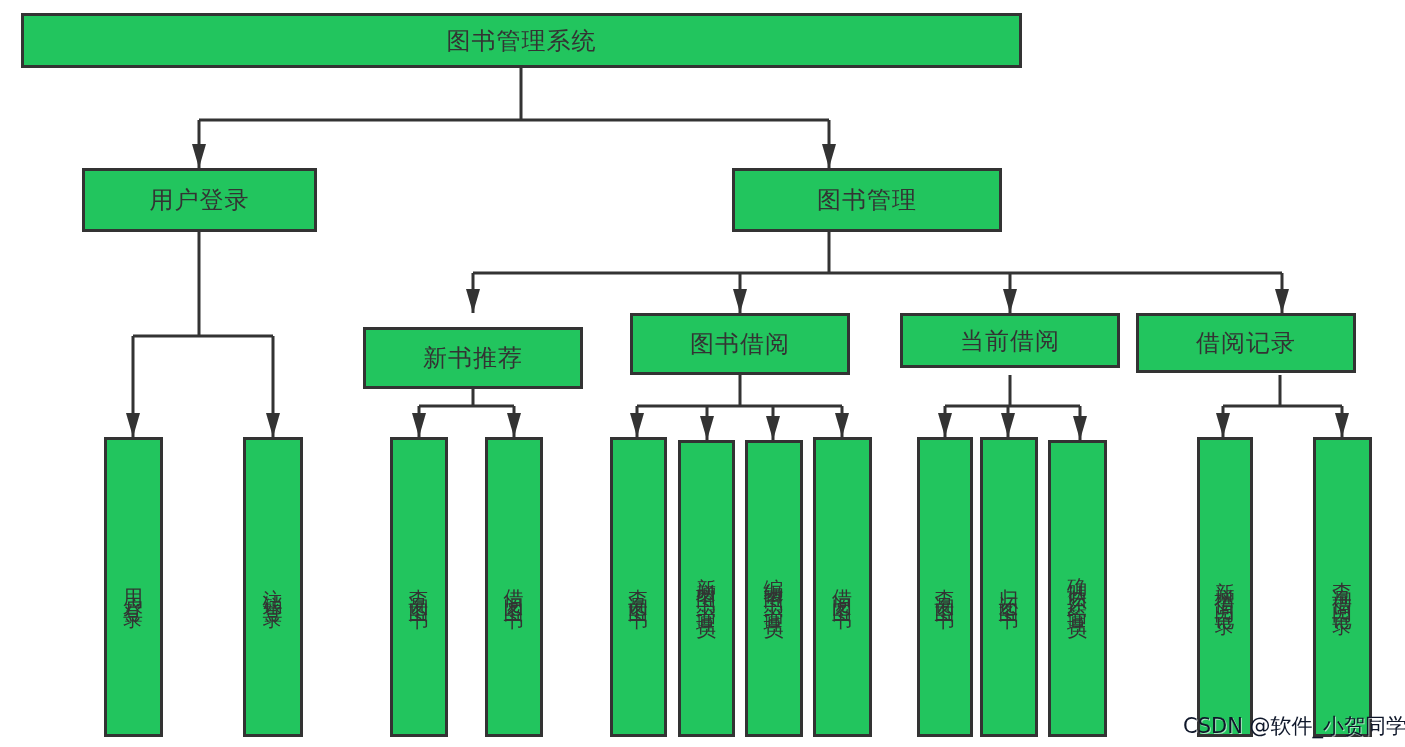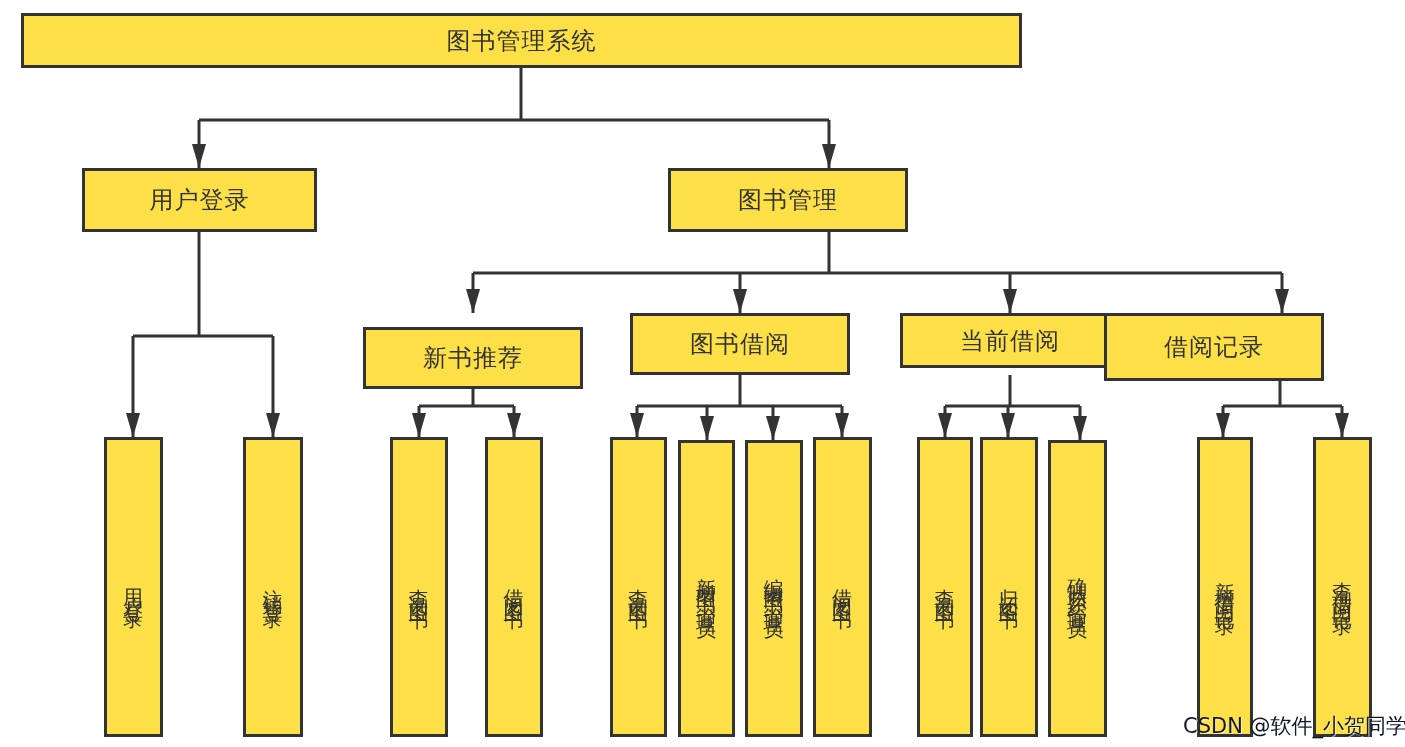--- a/index.html
+++ b/index.html
@@ -21,21 +21,21 @@
     position: absolute;
     left: 0; top: 0;
     width: 1405px;
     height: 747px;
     pointer-events: none;
   }
   .box {
     position: absolute;
     box-sizing: border-box;
     border: 3px solid #333333;
-    background: #fde047;
+    background: #22c55e;
     display: flex;
     align-items: center;
     justify-content: center;
     color: #333333;
   }
   .hnode span {
     font-size: 24px;
     letter-spacing: 1px;
     white-space: nowrap;
   }
@@ -108,34 +108,34 @@
     </g>
   </svg>
 
   <div class="box hnode" style="left:21px;top:13px;width:1001px;height:55px">
     <span>图书管理系统</span>
   </div>
 
   <div class="box hnode" style="left:82px;top:168px;width:235px;height:64px">
     <span>用户登录</span>
   </div>
-  <div class="box hnode" style="left:668px;top:168px;width:240px;height:64px">
+  <div class="box hnode" style="left:732px;top:168px;width:270px;height:64px">
     <span>图书管理</span>
   </div>
 
   <div class="box hnode" style="left:363px;top:327px;width:220px;height:62px">
     <span>新书推荐</span>
   </div>
   <div class="box hnode" style="left:630px;top:313px;width:220px;height:62px">
     <span>图书借阅</span>
   </div>
   <div class="box hnode" style="left:900px;top:313px;width:220px;height:55px">
     <span>当前借阅</span>
   </div>
-  <div class="box hnode" style="left:1104px;top:313px;width:220px;height:68px">
+  <div class="box hnode" style="left:1136px;top:313px;width:220px;height:60px">
     <span>借阅记录</span>
   </div>
 
   <div class="box leaf" style="left:104px;top:437px;width:59px;height:300px">
     <span class="vtext">用户登录</span>
   </div>
   <div class="box leaf" style="left:243px;top:437px;width:60px;height:300px">
     <span class="vtext">注销登录</span>
   </div>
 

